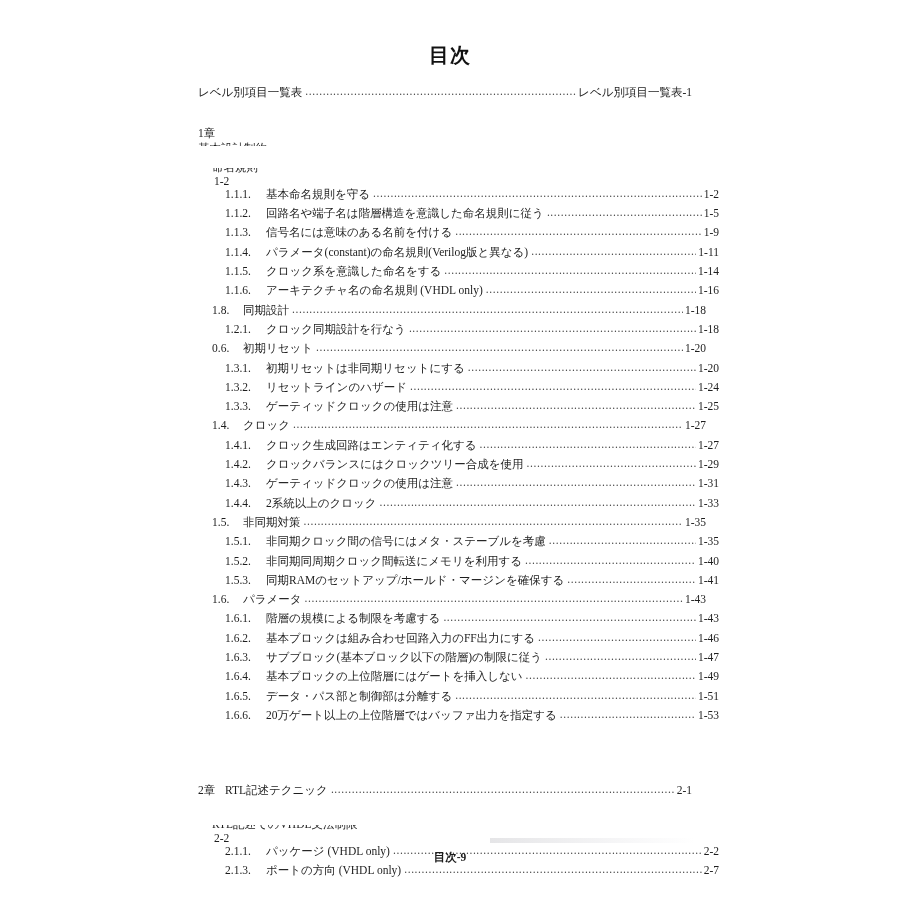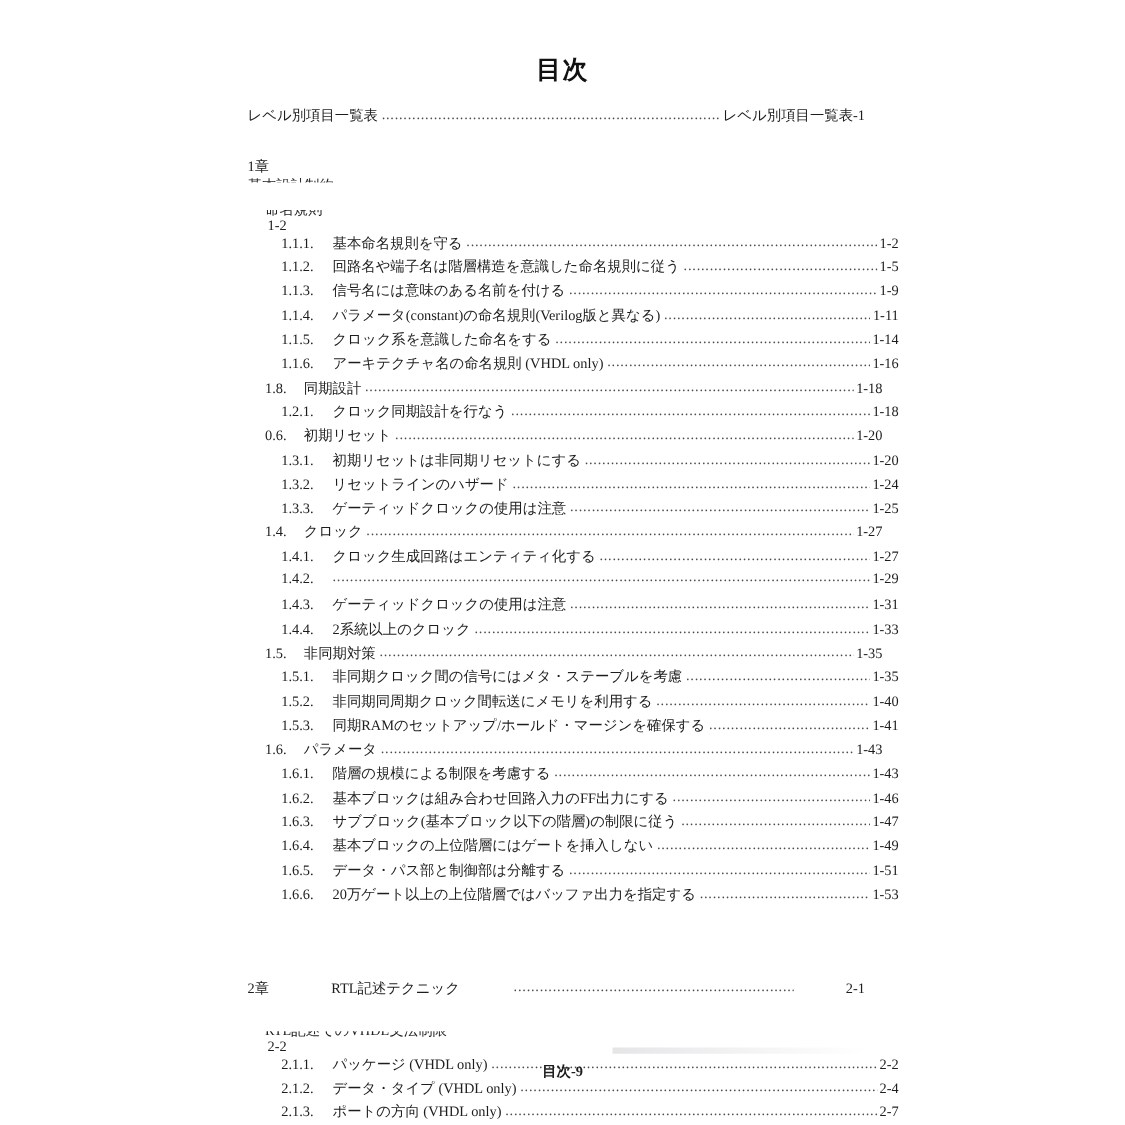--- a/index.html
+++ b/index.html
@@ -41,21 +41,21 @@
   .toc-entry {
     display: flex;
     align-items: baseline;
     width: 100%;
     height: 19.3px;
     font-size: 11.5px;
     color: #1d1d1d;
     white-space: nowrap;
     overflow: hidden;
   }
-  .toc-entry.gap-large     { margin-top: 56px; gap: 40px; }
+  .toc-entry.gap-large     { margin-top: 56px; }
   .toc-entry.gap-medium    { margin-top: 22px; flex-direction: column; }
 
   
   .lvl-0 { padding-left: 0px; }
   .lvl-1 { padding-left: 14px; justify-content: flex-end; }
   .lvl-2 { padding-left: 27px; }
 
   .num {
     flex: 0 0 auto;
     margin-right: 5px;
@@ -224,20 +224,21 @@
         <span class="pageno">1-27</span>
       </div>
       <div class="toc-entry lvl-2">
         <span class="num">1.4.1.</span>
         <span class="label">クロック生成回路はエンティティ化する</span>
         <span class="leader"></span>
         <span class="pageno">1-27</span>
       </div>
       <div class="toc-entry lvl-2">
         <span class="num">1.4.2.</span>
+        <span class="label">クロックバランスにはクロックツリー合成を使用</span>
         <span class="leader"></span>
         <span class="pageno">1-29</span>
       </div>
       <div class="toc-entry lvl-2">
         <span class="num">1.4.3.</span>
         <span class="label">ゲーティッドクロックの使用は注意</span>
         <span class="leader"></span>
         <span class="pageno">1-31</span>
       </div>
       <div class="toc-entry lvl-2">
@@ -324,26 +325,20 @@
         <span class="leader"></span>
         <span class="pageno">2-2</span>
       </div>
       <div class="toc-entry lvl-2">
         <span class="num">2.1.1.</span>
         <span class="label">パッケージ (VHDL only)</span>
         <span class="leader"></span>
         <span class="pageno">2-2</span>
       </div>
       <div class="toc-entry lvl-2">
-        <span class="num">2.1.2.</span>
-        <span class="label">データ・タイプ (VHDL only)</span>
-        <span class="leader"></span>
-        <span class="pageno">2-4</span>
-      </div>
-      <div class="toc-entry lvl-2">
         <span class="num">2.1.3.</span>
         <span class="label">ポートの方向 (VHDL only)</span>
         <span class="leader"></span>
         <span class="pageno">2-7</span>
       </div>
     </div>
 
   <div class="scan-artifact"></div>
 
   <div class="footer">目次-9</div>

